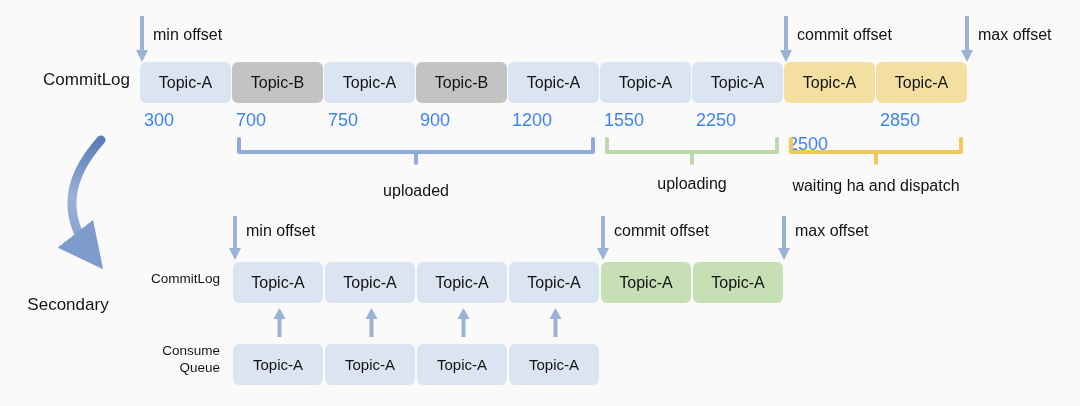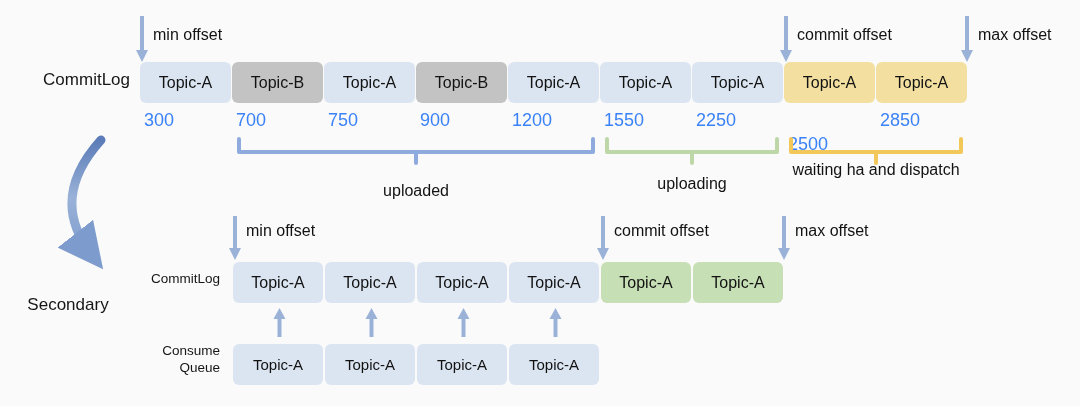--- a/index.html
+++ b/index.html
@@ -140,21 +140,21 @@
           <path d="M87 14 L87 25" stroke="#bdd7a8" stroke-width="4" fill="none" stroke-linecap="round"></path>
         </svg>
       </div>
       <div class="bracket-caption" style="left:605px;top:175px;width:174px;">uploading</div>
       <div class="abs" style="left:789px;top:138px;width:174px;height:28px;">
         <svg width="174" height="28">
           <path d="M2 1 L2 14 L172 14 L172 1" stroke="#f2c85b" stroke-width="4" fill="none" stroke-linecap="round" stroke-linejoin="round"></path>
           <path d="M87 14 L87 25" stroke="#f2c85b" stroke-width="4" fill="none" stroke-linecap="round"></path>
         </svg>
       </div>
-      <div class="bracket-caption" style="left:789px;top:161px;width:174px;">waiting ha and dispatch</div>
+      <div class="bracket-caption" style="left:789px;top:177px;width:174px;">waiting ha and dispatch</div>
     </div>
 
   <svg width="1080" height="406">
     <defs>
       <linearGradient id="curveGrad" x1="0" y1="0" x2="0" y2="1">
         <stop offset="0%" stop-color="#5b7cb8"></stop>
         <stop offset="50%" stop-color="#9ab2d8"></stop>
         <stop offset="100%" stop-color="#7d9bcd"></stop>
       </linearGradient>
       <marker id="curveHead" viewBox="0 0 10 10" refX="6" refY="5" markerWidth="5" markerHeight="5" orient="auto-start-reverse">

